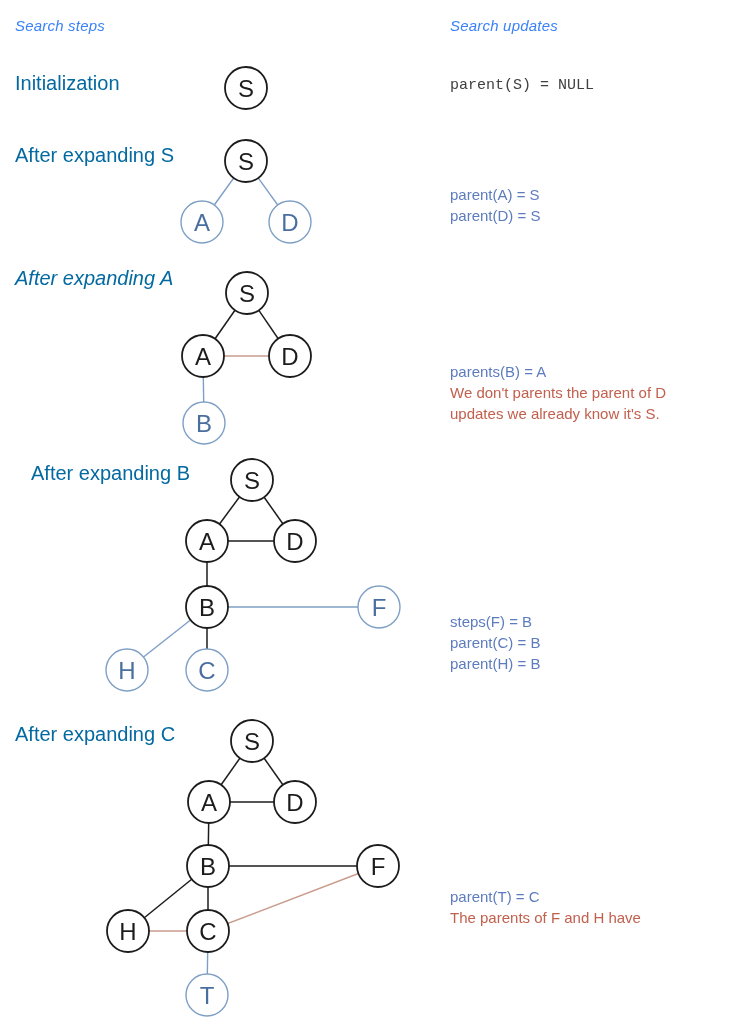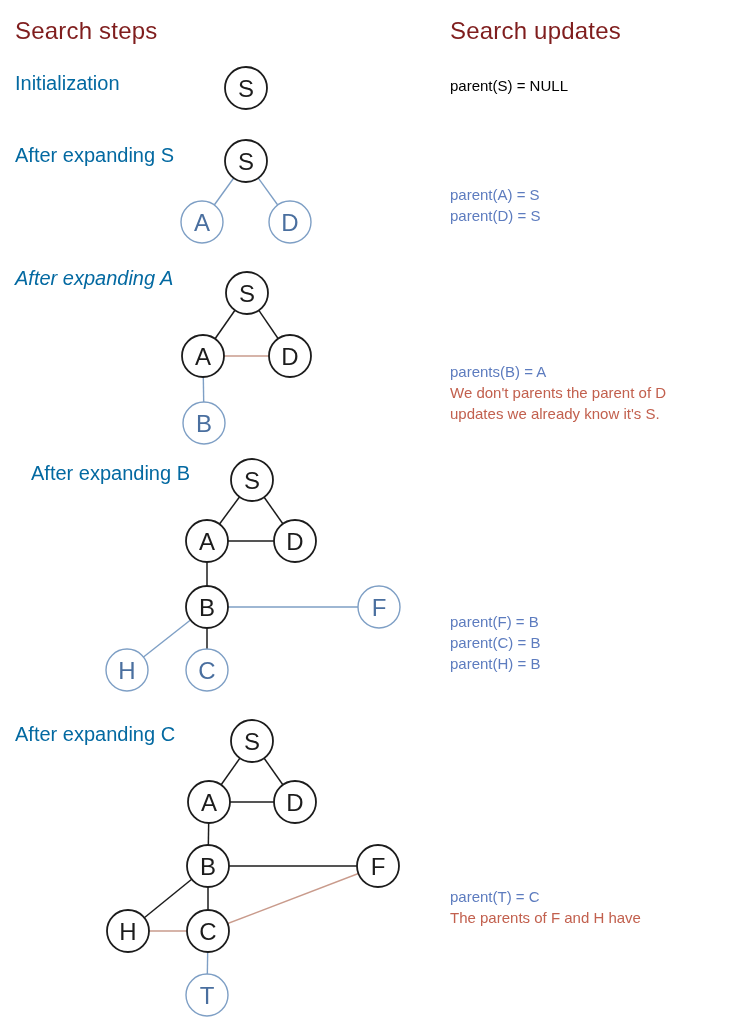--- a/index.html
+++ b/index.html
@@ -9,29 +9,29 @@
     --blue-text:#5d7cbf;
     --salmon-text:#c2604e;
     --salmon-edge:#c99b8c;
   }
   html,body{margin:0;padding:0;background:#ffffff;}
   body{font-family:"Liberation Sans", sans-serif;}
   .canvas{
     position:relative;width:731px;height:1024px;background:#ffffff;overflow:hidden;
   }
   .col-header{
-    position:absolute;font-size:24px;color:#7f1d1d;letter-spacing:0.2px;white-space:nowrap;
+    position:absolute;font-size:15px;color:#3b82f6;letter-spacing:0.2px;white-space:nowrap;font-style:italic;
   }
   .step-label{
     position:absolute;left:15px;font-size:20px;color:#0369a1;white-space:nowrap;
   }
   .memory{
     position:absolute;left:450px;font-size:15px;line-height:21px;white-space:nowrap;
   }
-  .mline[data-color="black"]{color:#000000;}
+  .mline[data-color="black"]{color:#404040;font-family:Liberation Mono, monospace;}
   .mline[data-color="blue"]{color:var(--blue-text);}
   .mline[data-color="salmon"]{color:var(--salmon-text);}
   svg#graph{position:absolute;left:0;top:0;}
   svg text{font-family:"Liberation Sans", sans-serif;}
 </style>
 </head>
 <body>
 
 <div class="canvas">
 
@@ -171,21 +171,21 @@
     <div class="mline" data-color="blue">parent(D) = S</div>
   </div>
 
   <div class="memory" style="top:361px;">
     <div class="mline" data-color="blue">parents(B) = A</div>
     <div class="mline" data-color="salmon">We don't parents the parent of D</div>
     <div class="mline" data-color="salmon">updates we already know it's S.</div>
   </div>
 
   <div class="memory" style="top:611px;">
-    <div class="mline" data-color="blue">parent(F) = B</div>
+    <div class="mline" data-color="blue">steps(F) = B</div>
     <div class="mline" data-color="blue">parent(C) = B</div>
     <div class="mline" data-color="blue">parent(H) = B</div>
   </div>
 
   <div class="memory" style="top:886px;">
     <div class="mline" data-color="blue">parent(T) = C</div>
     <div class="mline" data-color="salmon">The parents of F and H have</div>
   </div>
 
 </div>

